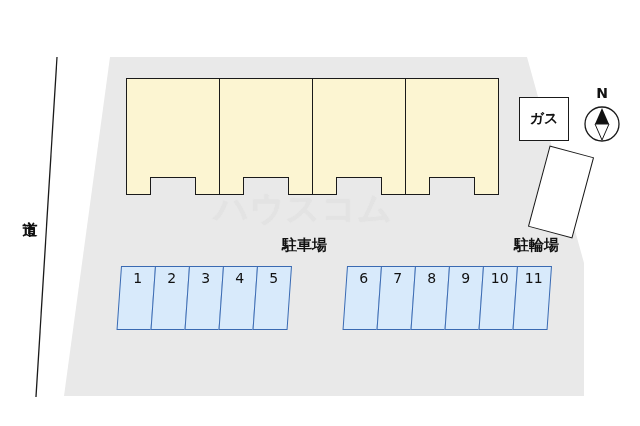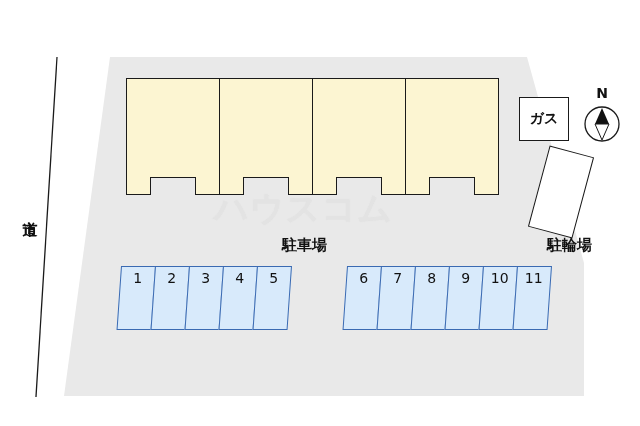--- a/index.html
+++ b/index.html
@@ -51,21 +51,21 @@
   
   .road-label{
     position:absolute;left:20px;top:208px;
     writing-mode:vertical-rl;text-orientation:upright;
     font-size:15px;font-weight:bold;letter-spacing:2px;z-index:3;
   }
   .lot-label{
     position:absolute;top:236px;font-size:15px;font-weight:bold;z-index:3;
   }
   .lot-label.car{left:282px;}
-  .lot-label.bike{left:547px;}
+  .lot-label.bike{left:514px;}
   
   .pgroup{
     position:absolute;top:266px;display:flex;
     transform:skewX(-4deg);transform-origin:top left;z-index:2;
   }
   .pgroup.g1{left:121px;}
   .pgroup.g2{left:347px;}
   .space{
     width:35px;height:64px;box-sizing:border-box;
     background:var(--space-fill);

